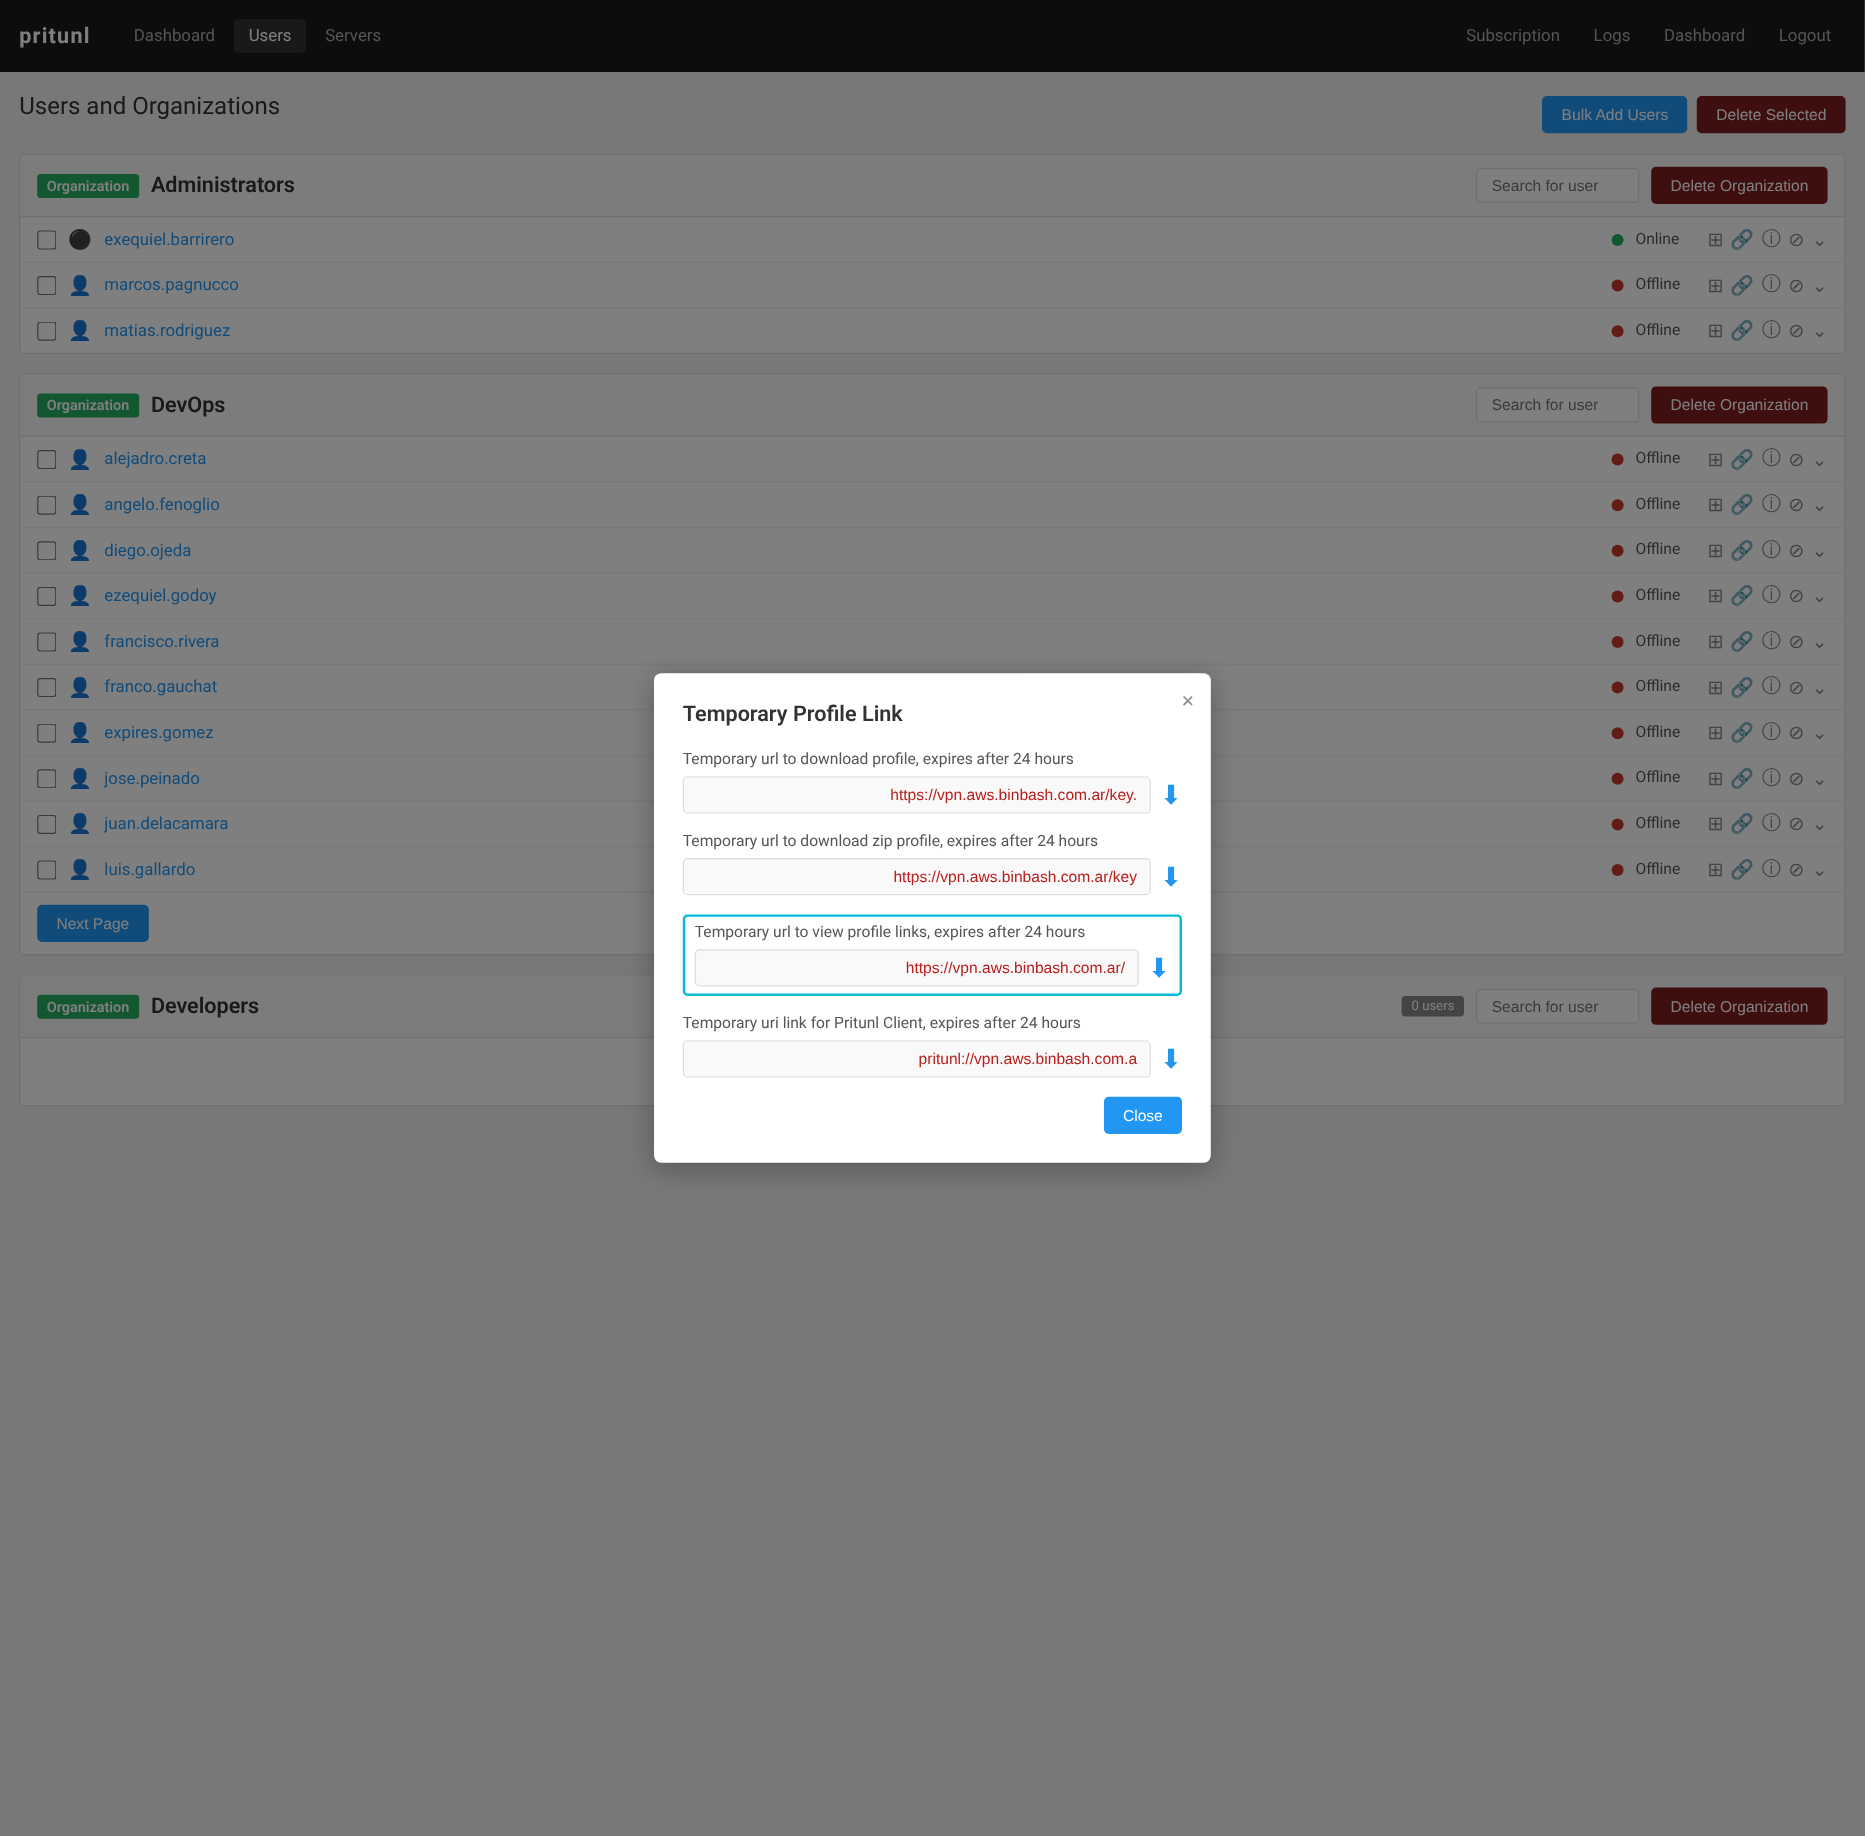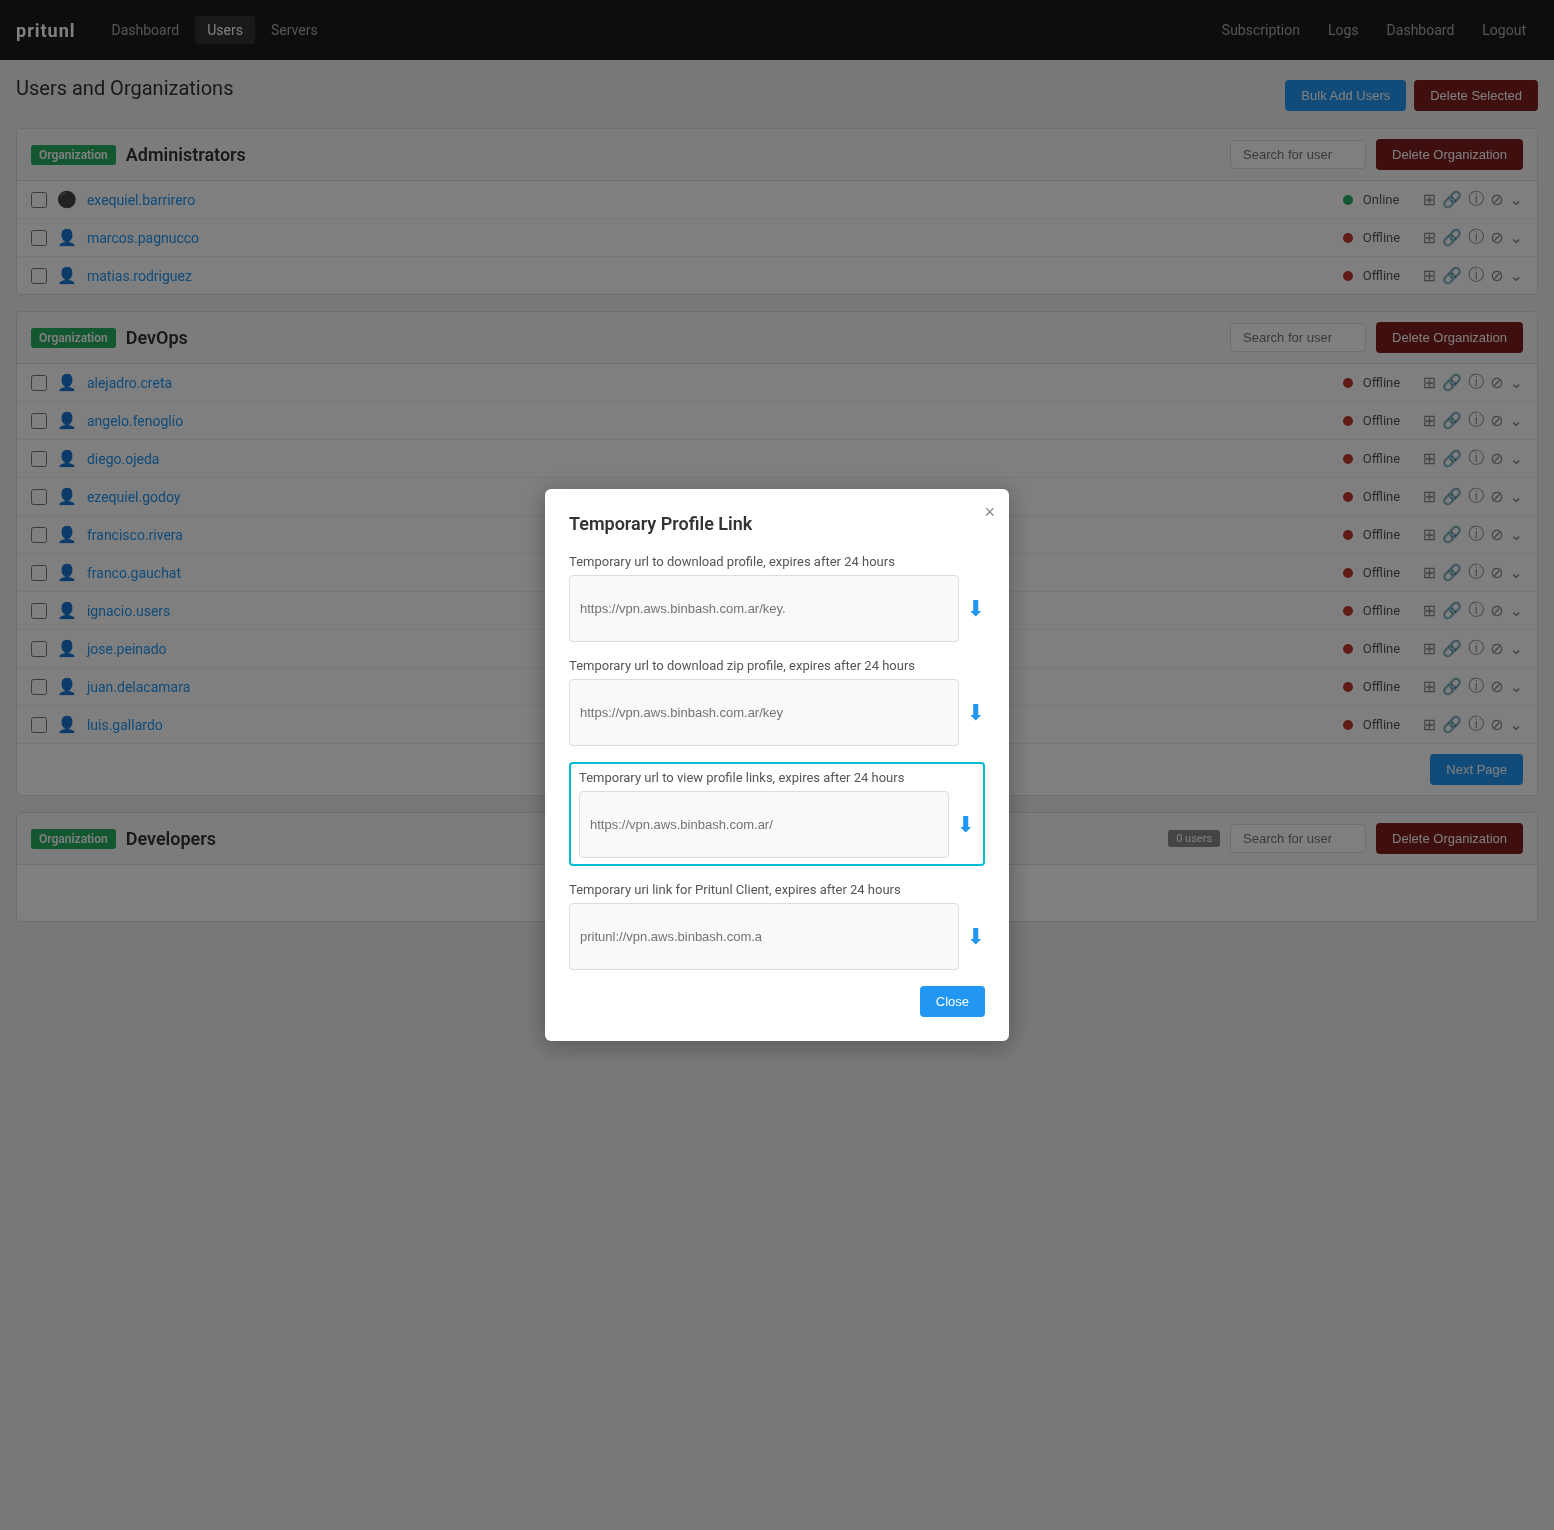--- a/index.html
+++ b/index.html
@@ -42,34 +42,34 @@
     .status-dot.online { background: #27ae60; }
     .status-dot.offline { background: #c0392b; }
     .status-text { font-size: 13px; color: #555; width: 50px; }
     .user-actions { display: flex; align-items: center; gap: 6px; }
     .action-icon { color: #888; font-size: 16px; cursor: pointer; }
 
     
     .empty-org { padding: 20px; text-align: center; color: #999; font-size: 14px; }
 
     
-    .next-page-row { display: flex; justify-content: flex-end; padding: 10px 14px; border-top: 1px solid #eee; }
+    .next-page-row { display: flex; justify-content: flex-start; padding: 10px 14px; border-top: 1px solid #eee; }
 
     
     .overlay { position: fixed; top: 0; left: 0; width: 100%; height: 100%; background: rgba(0,0,0,0.5); z-index: 100; display: flex; align-items: center; justify-content: center; }
 
     
     .modal { background: white; border-radius: 6px; width: 464px; padding: 24px; position: relative; box-shadow: 0 4px 24px rgba(0,0,0,0.3); }
     .modal-title { font-size: 18px; font-weight: 600; color: #333; margin-bottom: 20px; }
     .modal-close { position: absolute; top: 14px; right: 14px; cursor: pointer; color: #888; font-size: 18px; line-height: 1; background: none; border: none; }
     .modal-field { margin-bottom: 16px; }
     .modal-field.highlighted { border: 2px solid #00bcd4; border-radius: 4px; padding: 6px 8px; }
     .modal-label { font-size: 13px; color: #555; margin-bottom: 6px; }
     .modal-input-row { display: flex; gap: 8px; align-items: center; }
-    .modal-input { flex: 1; padding: 25px 10px; border: 1px solid #ddd; border-radius: 4px; font-size: 13px; color: #737373; background: #f9f9f9; }
+    .modal-input { flex: 1; padding: 7px 10px; border: 1px solid #ddd; border-radius: 4px; font-size: 13px; color: #b91c1c; background: #f9f9f9; text-align: right; }
     .download-btn { background: none; border: none; cursor: pointer; color: #2196F3; font-size: 22px; flex-shrink: 0; }
     .modal-footer { display: flex; justify-content: flex-end; margin-top: 10px; }
 
     
     .users-badge { background: #888; color: white; padding: 2px 8px; border-radius: 3px; font-size: 11px; margin-left: 32px; }
   </style>
 </head>
 <body>
 
 <nav class="nav">
@@ -237,21 +237,21 @@
         <span class="action-icon">⊞</span>
         <span class="action-icon">🔗</span>
         <span class="action-icon">ⓘ</span>
         <span class="action-icon">⊘</span>
         <span class="action-icon">⌄</span>
       </div>
     </div>
         <div class="user-row">
       <input type="checkbox" class="user-check" style="">
       <span class="user-icon">👤</span>
-      <span class="user-name">ignacio.users</span>
+      <span class="user-name">expires.gomez</span>
       <span class="status-dot offline"></span>
       <span class="status-text">Offline</span>
       <div class="user-actions">
         <span class="action-icon">⊞</span>
         <span class="action-icon">🔗</span>
         <span class="action-icon">ⓘ</span>
         <span class="action-icon">⊘</span>
         <span class="action-icon">⌄</span>
       </div>
     </div>

